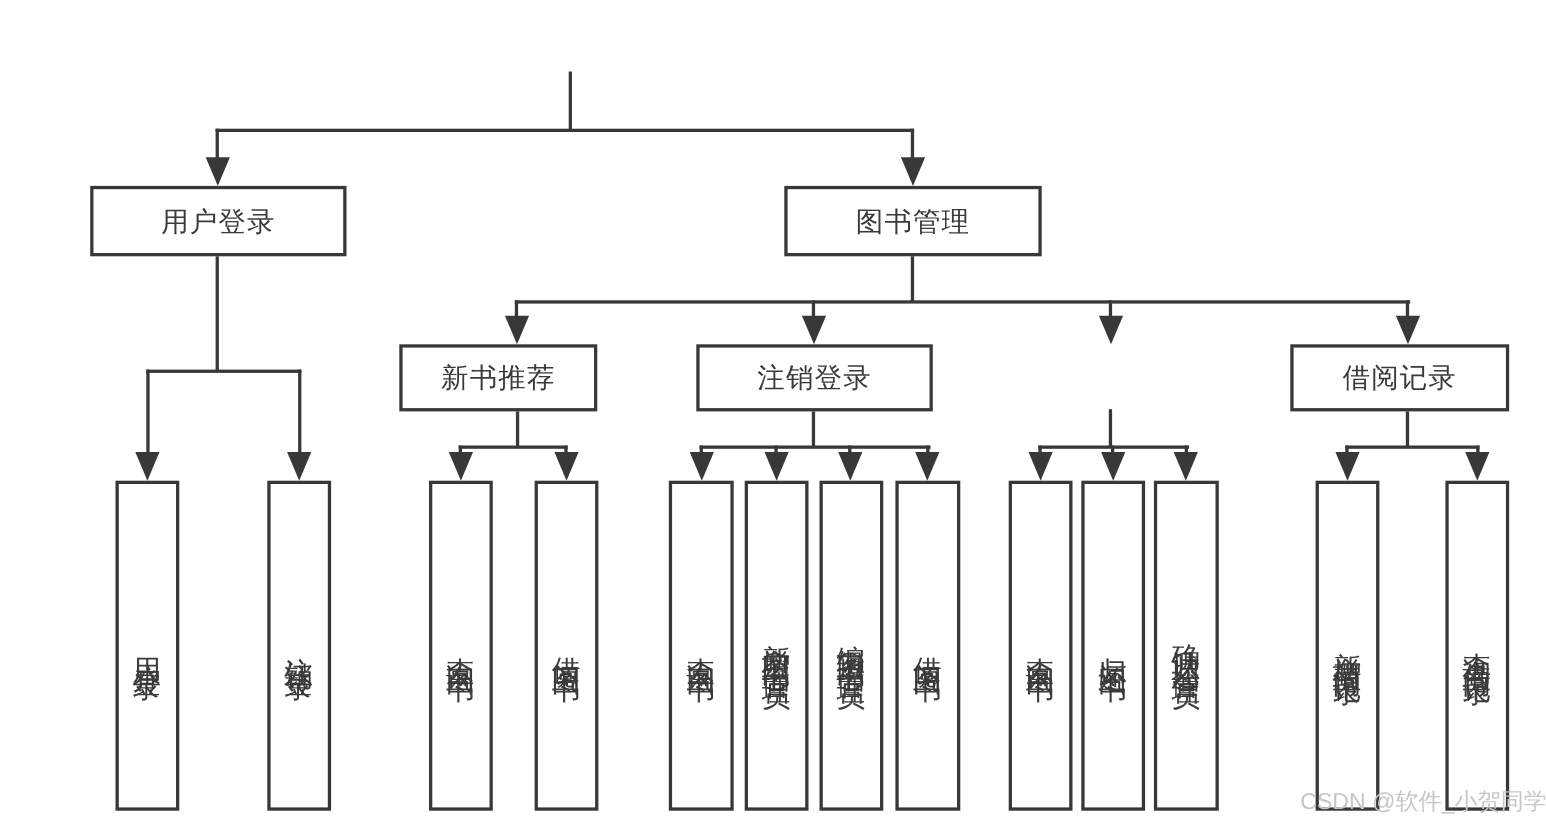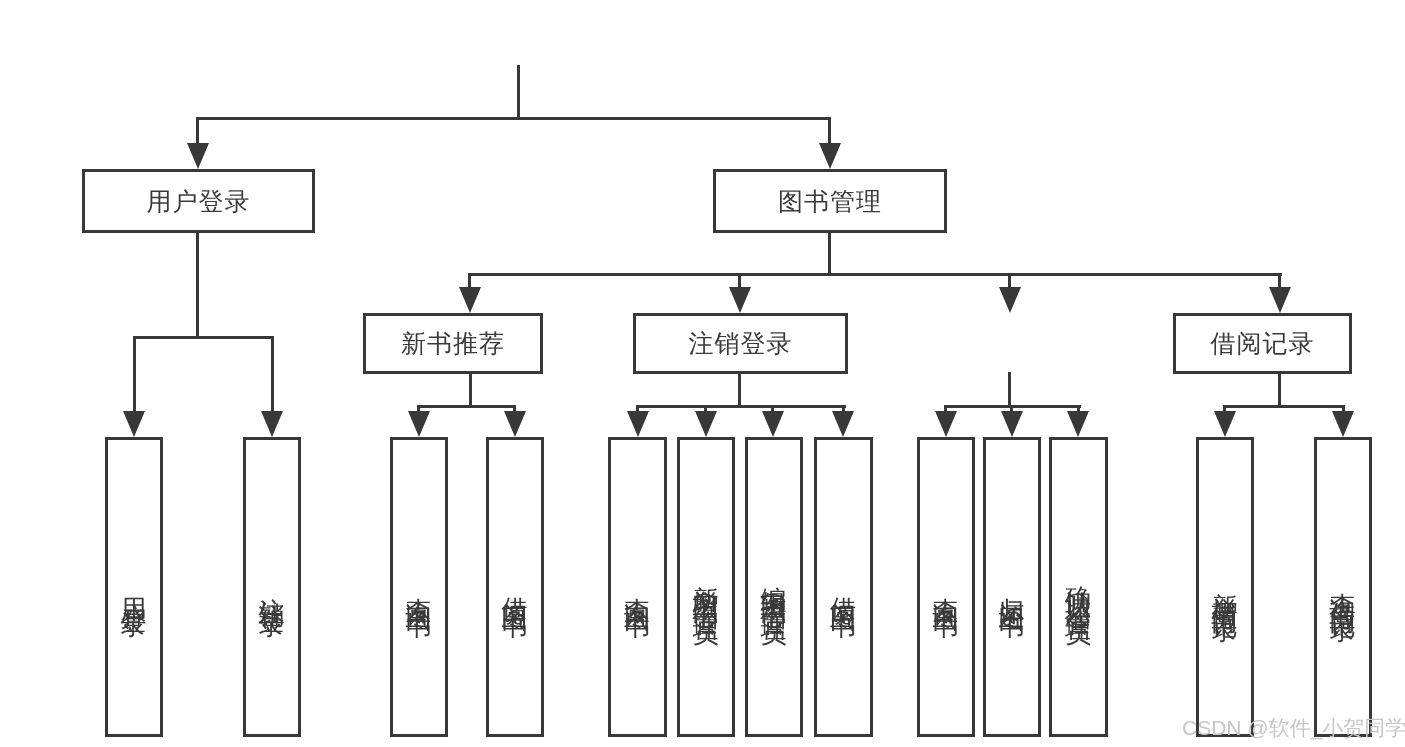--- a/index.html
+++ b/index.html
@@ -130,21 +130,21 @@
 
   <div class="box" style="left:82px; top:169px; width:233px; height:64px;">用户登录</div>
 
   <div class="box" style="left:713px; top:169px; width:234px; height:64px;">图书管理</div>
 
   <div class="box" style="left:363px; top:313px; width:180px; height:61px;">新书推荐</div>
 
   <div class="box" style="left:633px; top:313px; width:215px; height:61px;">注销登录</div>
 
 
-  <div class="box" style="left:1173px; top:313px; width:179px; height:61px;">借阅记录</div>
+  <div class="box" style="left:1173px; top:313px; width:199px; height:61px;">借阅记录</div>
 
   <div class="vbox" style="left:105px; top:437px; width:58px; height:300px;">用户登录</div>
   <div class="vbox" style="left:243px; top:437px; width:58px; height:300px;">注销登录</div>
 
   <div class="vbox" style="left:390px; top:437px; width:58px; height:300px;">查询图书</div>
   <div class="vbox" style="left:486px; top:437px; width:58px; height:300px;">借阅图书</div>
 
   <div class="vbox" style="left:608px; top:437px; width:59px; height:300px;">查询图书</div>
   <div class="vbox" style="left:677px; top:437px; width:58px; height:300px;">新增图书（管理员）</div>
   <div class="vbox" style="left:745px; top:437px; width:58px; height:300px;">编辑图书（管理员）</div>

